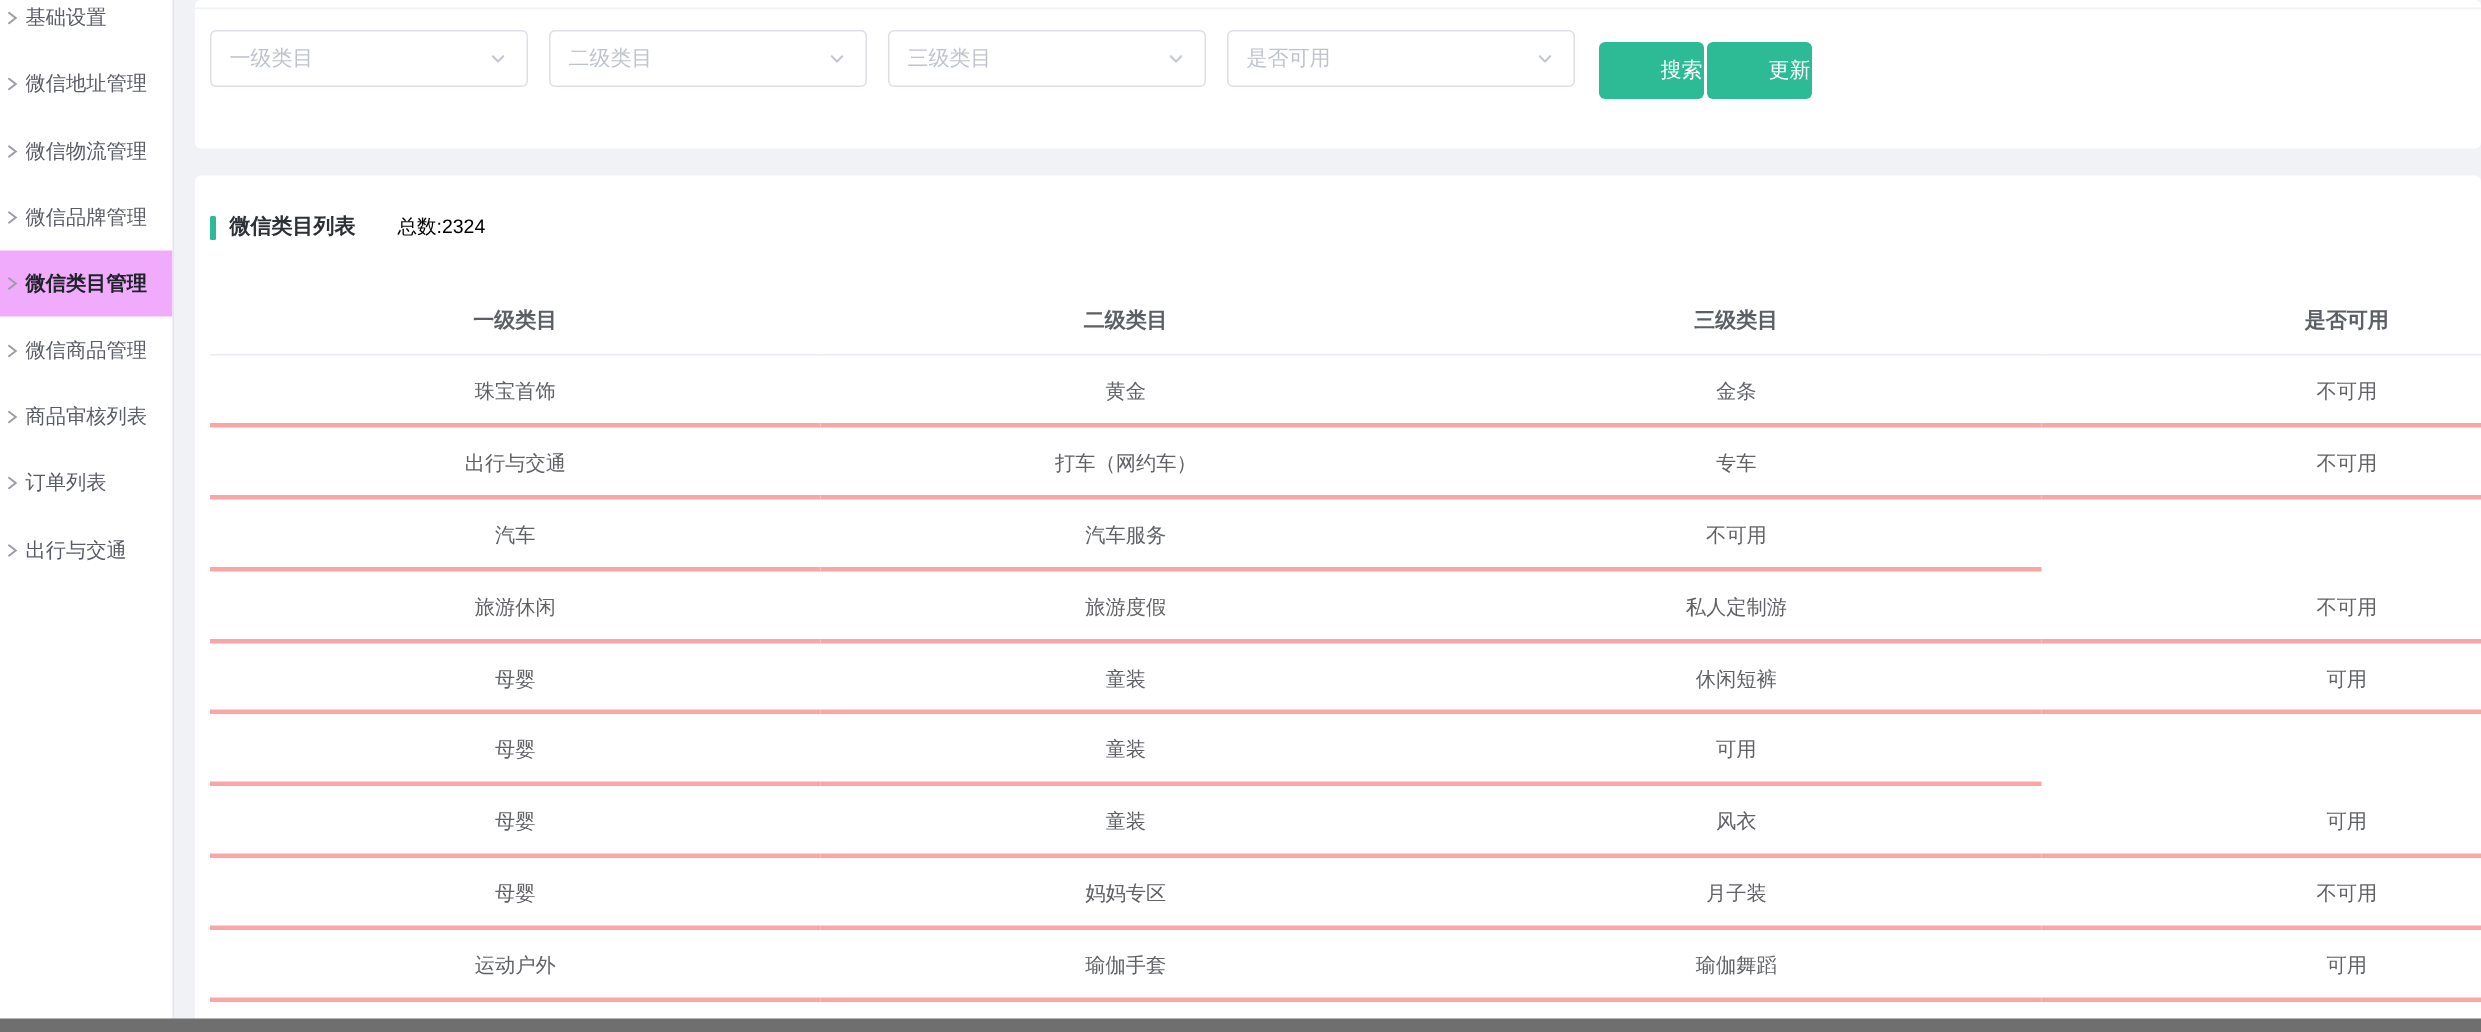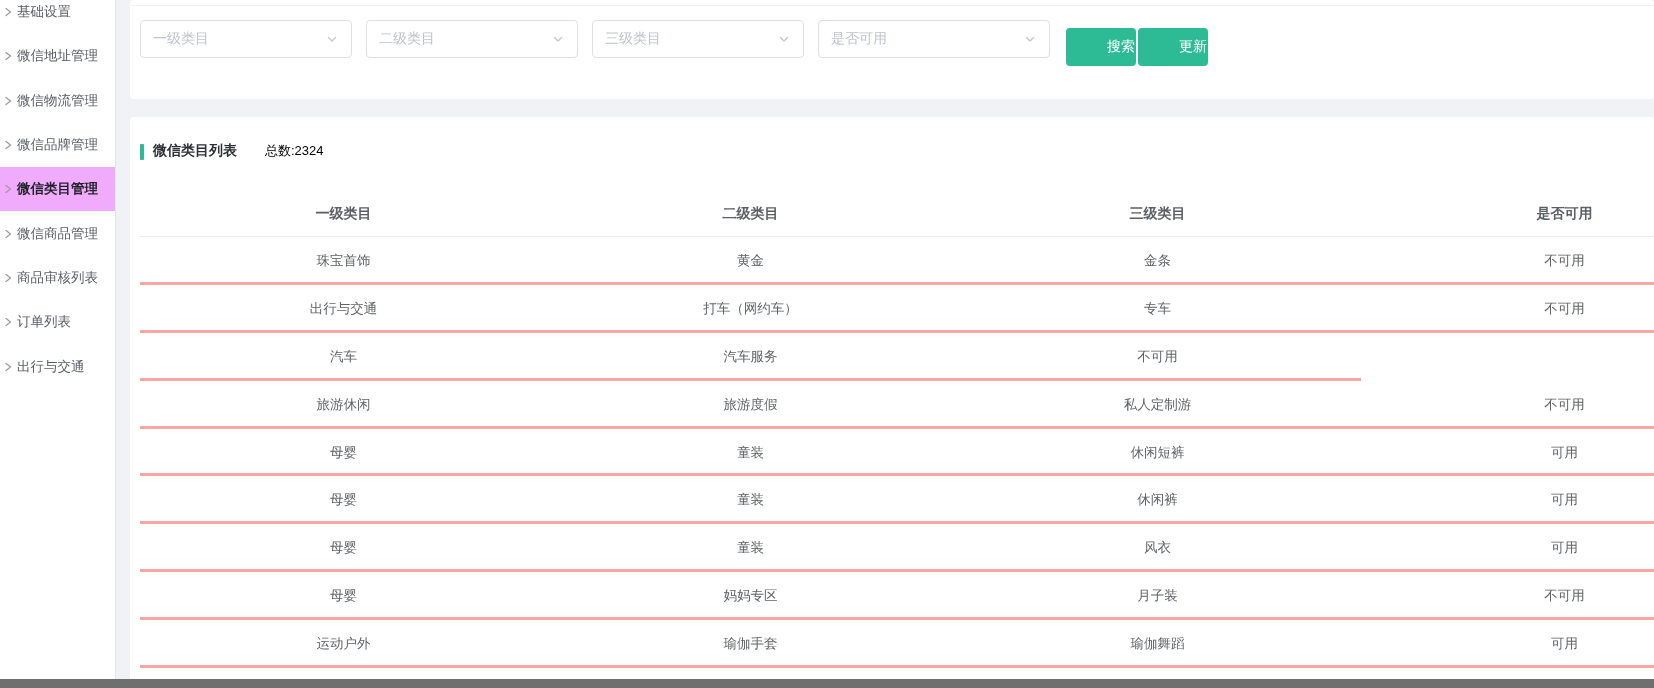--- a/index.html
+++ b/index.html
@@ -239,21 +239,20 @@
             <div class="tr">
               <div class="td">母婴</div>
               <div class="td">童装</div>
               <div class="td">休闲短裤</div>
               <div class="td">可用</div>
             </div>
 
             <div class="tr">
               <div class="td">母婴</div>
               <div class="td">童装</div>
-              <div class="td">休闲裤</div>
               <div class="td">可用</div>
             </div>
 
             <div class="tr">
               <div class="td">母婴</div>
               <div class="td">童装</div>
               <div class="td">风衣</div>
               <div class="td">可用</div>
             </div>
 

